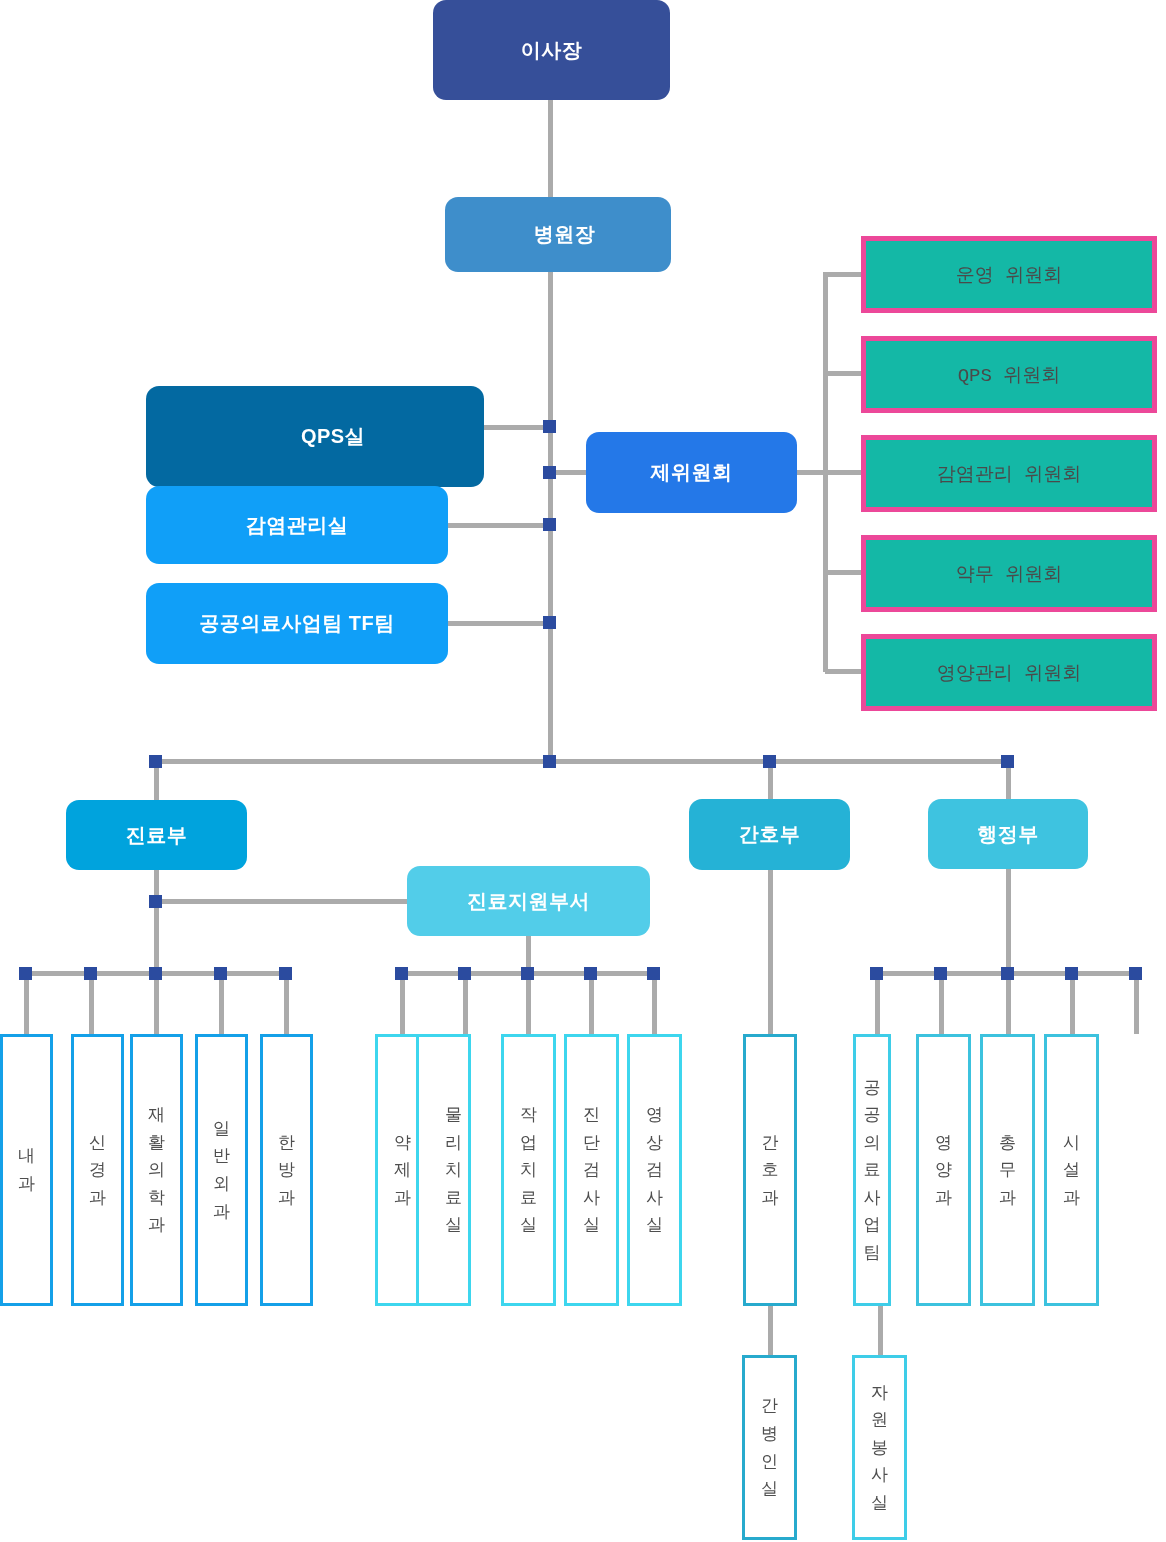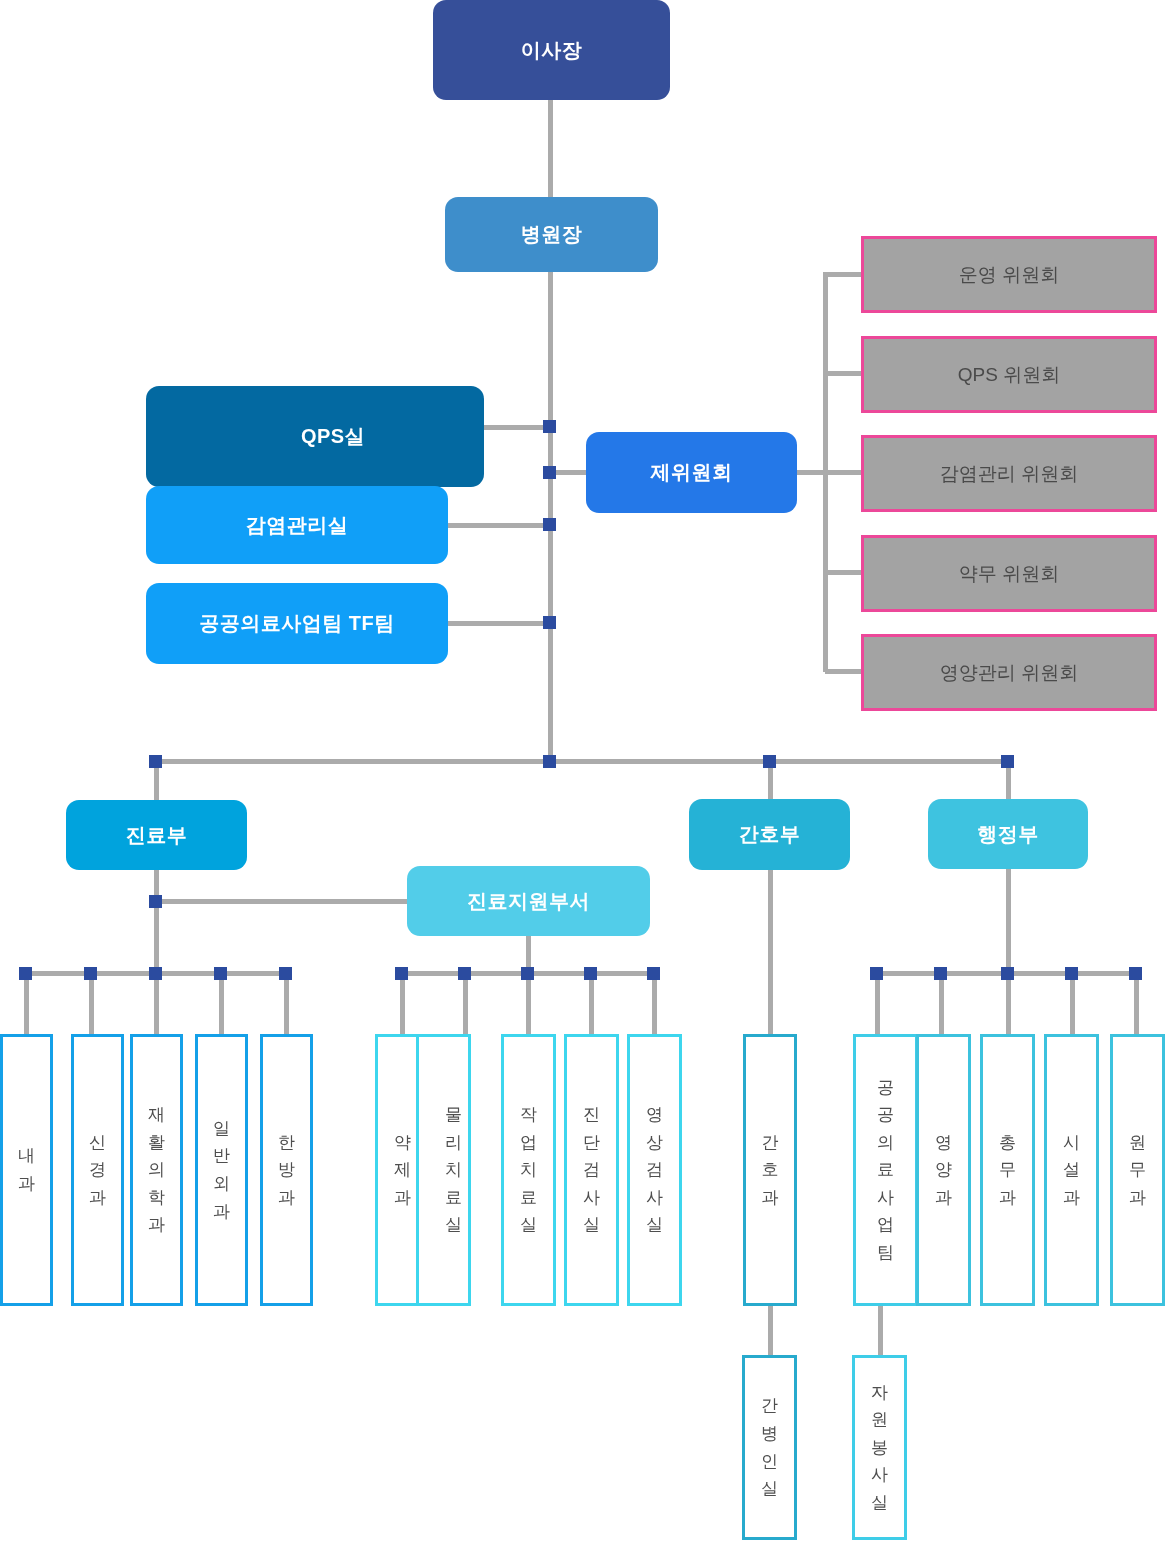--- a/index.html
+++ b/index.html
@@ -2,22 +2,22 @@
 <html><head>
 <meta charset="utf-8">
 <style>
   html,body{margin:0;padding:0;background:#ffffff;}
   #stage{
     position:relative;width:1166px;height:1542px;background:#ffffff;overflow:hidden;
     font-family:"Liberation Sans","DejaVu Sans",sans-serif;
   }
   .cbox{position:absolute;display:flex;align-items:center;justify-content:center;
     color:#ffffff;font-weight:700;font-size:20px;letter-spacing:0.5px;z-index:3;border-radius:13px;}
-  .wbox{position:absolute;background:#a3a3a3;border:3px solid #ec4899;box-sizing:border-box;
-    display:flex;align-items:center;justify-content:center;color:#4a4a4a;font-size:19px;z-index:3;}
+  .wbox{position:absolute;background:#14b8a6;border:5px solid #ec4899;box-sizing:border-box;
+    display:flex;align-items:center;justify-content:center;color:#4a4a4a;font-size:19px;z-index:3;font-family:Liberation Mono, monospace;}
   .vbox{position:absolute;background:#ffffff;border:3px solid;box-sizing:border-box;
     display:flex;align-items:center;justify-content:center;color:#4e4e4e;font-size:17px;z-index:3;}
   .vbox .vt{display:block;width:1.15em;word-break:break-all;line-height:1.62;text-align:center;}
   .hline{position:absolute;height:5px;background:#ababab;z-index:1;}
   .vline{position:absolute;width:5px;background:#ababab;z-index:1;}
   .sq{position:absolute;width:13px;height:13px;background:#2b4b9f;z-index:2;}
 </style>
 </head>
 <body>
 
@@ -87,21 +87,21 @@
   <div class="sq" style="left:584px;top:967px;"></div>
   <div class="sq" style="left:647px;top:967px;"></div>
   <div class="sq" style="left:870px;top:967px;"></div>
   <div class="sq" style="left:934px;top:967px;"></div>
   <div class="sq" style="left:1001px;top:967px;"></div>
   <div class="sq" style="left:1065px;top:967px;"></div>
   <div class="sq" style="left:1129px;top:967px;"></div>
 
   <div class="cbox" style="left:433px;top:0;width:237px;height:100px;background:#364f99;">이사장</div>
 
-  <div class="cbox" style="left:445px;top:197px;width:213px;height:75px;background:#3e8ecb;">병원장</div>
+  <div class="cbox" style="left:445px;top:197px;width:213px;height:75px;background:#3e8ecb;padding-left:13px;">병원장</div>
 
   <div class="cbox" style="left:146px;top:386px;width:302px;height:101px;background:#0369a1;padding-left:36px;">QPS실</div>
   <div class="cbox" style="left:146px;top:486px;width:302px;height:78px;background:#109ff8;">감염관리실</div>
   <div class="cbox" style="left:146px;top:583px;width:302px;height:81px;background:#109ff8;">공공의료사업팀 TF팀</div>
 
   <div class="cbox" style="left:586px;top:432px;width:211px;height:81px;background:#2478e8;">제위원회</div>
 
   <div class="wbox" style="left:861px;top:236px;width:296px;height:77px;">운영 위원회</div>
   <div class="wbox" style="left:861px;top:336px;width:296px;height:77px;">QPS 위원회</div>
   <div class="wbox" style="left:861px;top:435px;width:296px;height:77px;">감염관리 위원회</div>
@@ -145,32 +145,29 @@
     <span class="vt">영상검사실</span>
     </div>
 
   <div class="vbox" style="left:743px;top:1034px;width:54px;height:272px;border-color:#27aacd;">
     <span class="vt">간호과</span>
     </div>
   <div class="vbox" style="left:742px;top:1355px;width:55px;height:185px;border-color:#27aacd;">
     <span class="vt">간병인실</span>
     </div>
 
-  <div class="vbox" style="left:853px;top:1034px;width:65px;height:272px;border-color:#3ecde8;">
+  <div class="vbox" style="left:853px;top:1034px;width:38px;height:272px;border-color:#3ecde8;">
     <span class="vt">공공의료사업팀</span>
     </div>
   <div class="vbox" style="left:916px;top:1034px;width:55px;height:272px;border-color:#3cc2de;">
     <span class="vt">영양과</span>
     </div>
   <div class="vbox" style="left:980px;top:1034px;width:55px;height:272px;border-color:#3cc2de;">
     <span class="vt">총무과</span>
     </div>
   <div class="vbox" style="left:1044px;top:1034px;width:55px;height:272px;border-color:#3cc2de;">
     <span class="vt">시설과</span>
     </div>
-  <div class="vbox" style="left:1110px;top:1034px;width:55px;height:272px;border-color:#3cc2de;">
-    <span class="vt">원무과</span>
-    </div>
   <div class="vbox" style="left:852px;top:1355px;width:55px;height:185px;border-color:#3ecde8;">
     <span class="vt">자원봉사실</span>
     </div>
 
 </div>
 
 </body></html>

